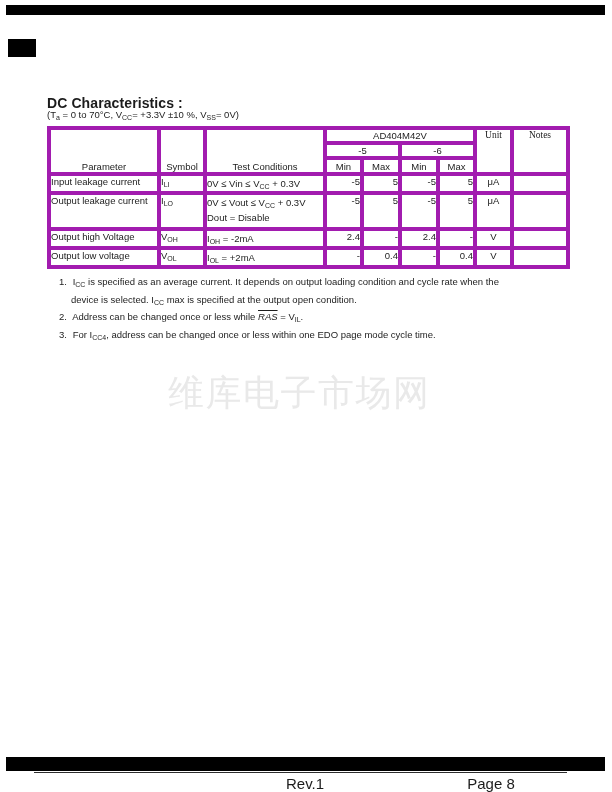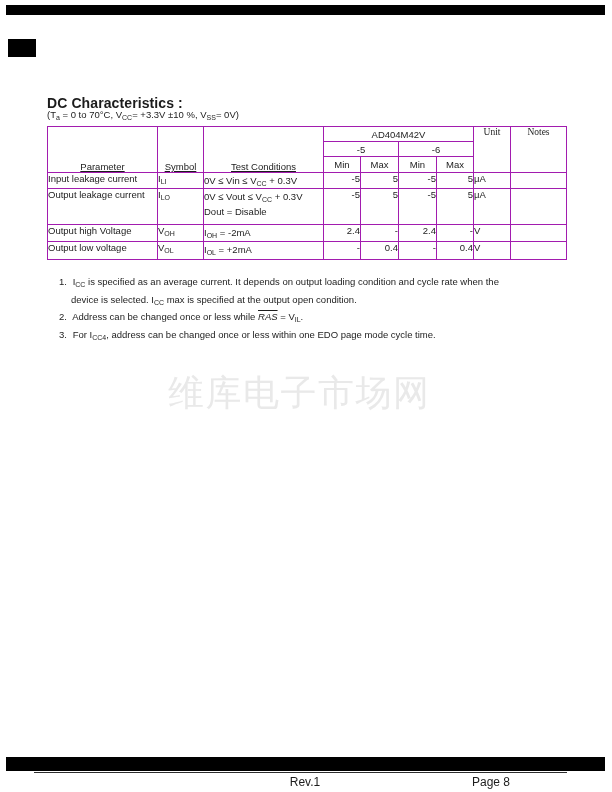--- a/index.html
+++ b/index.html
@@ -17,44 +17,44 @@
   #conditions-line{position:absolute;left:47px;top:109px;font-size:9.5px;}
 
   sub{font-size:7px;line-height:0;position:relative;top:2px;vertical-align:baseline;}
   .over{text-decoration:overline;font-style:italic;}
 
   table.dc{
     position:absolute;left:47px;top:126px;width:519px;
     border-collapse:collapse;table-layout:fixed;
     font-size:9.5px;color:#1c1c1c;
   }
-  table.dc td{border:1px solid #a21caf;padding:0;overflow:hidden;}
+  table.dc td{border:4px solid #a21caf;padding:0;overflow:hidden;}
   .hc{text-align:center;vertical-align:middle;}
-  .hbot{text-align:center;vertical-align:bottom;padding-bottom:2px;text-decoration:underline;}
+  .hbot{text-align:center;vertical-align:bottom;padding-bottom:2px;}
   .htop{text-align:center;vertical-align:top;padding-top:2px;font-family:Liberation Serif, serif;}
   .c-param{text-align:left;vertical-align:top;padding:3px 0 0 5px;}
   .c-sym{text-align:left;vertical-align:top;padding:3px 0 0 5px;}
   .c-cond{text-align:left;vertical-align:top;padding:3px 0 0 7px;}
   .c-cond div{line-height:15px;}
   .c-val{text-align:right;vertical-align:top;padding:3px 5px 0 0;}
-  .c-unit{text-align:left;vertical-align:top;padding-top:3px;}
+  .c-unit{text-align:center;vertical-align:top;padding-top:3px;}
 
   #notes-block{position:absolute;left:47px;top:276px;width:545px;font-size:9.5px;}
   #notes-heading{height:15px;}
   .note-line{height:17.5px;padding-left:12px;white-space:nowrap;}
   .note-line.cont{padding-left:24px;}
   .note-num{display:inline-block;min-width:11px;}
 
   #watermark{
     position:absolute;left:168px;top:369px;font-size:36px;letter-spacing:1.5px;
     white-space:nowrap;
   }
 
   #footer-line{position:absolute;left:34px;top:772px;width:533px;height:1px;background:#2c2c2c;}
-  .footer-text{position:absolute;top:775px;font-size:12px;transform:translateX(-50%);}
+  .footer-text{position:absolute;top:775px;font-size:15px;transform:translateX(-50%);}
   #footer-rev{left:305px;}
   #footer-page{left:491px;}
 </style>
 </head>
 <body>
 
 <div class="page">
 
   <div class="bar" id="top-bar"></div>
   <div class="bar" id="corner-box"></div>

